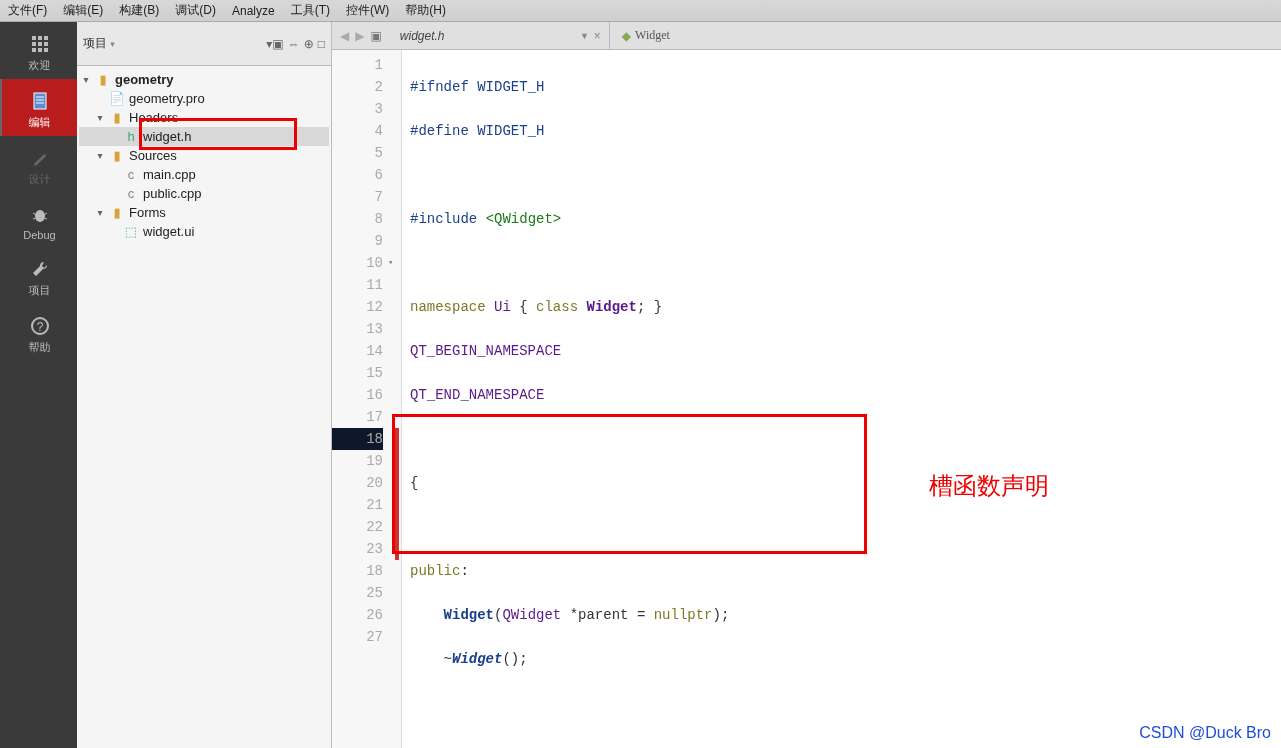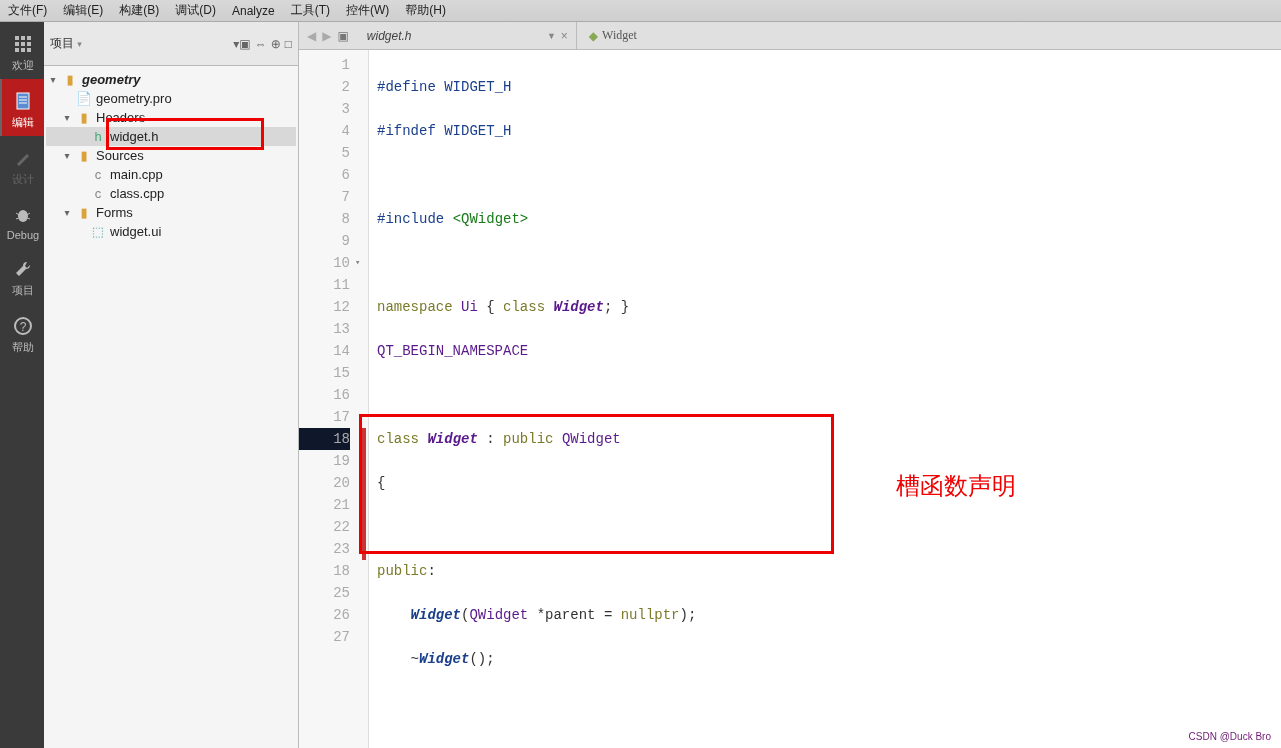--- a/index.html
+++ b/index.html
@@ -1,56 +1,56 @@
 <!DOCTYPE html>
 <html><head>
 <meta charset="utf-8">
 <style>
 * { margin:0; padding:0; box-sizing:border-box; }
 body { font-family: "Microsoft YaHei", Arial, sans-serif; font-size:13px; background:#f0f0f0; width:1281px; height:748px; overflow:hidden; position:relative; }
 .menubar { height:22px; background:linear-gradient(#d8d8d8,#cfcfcf); display:flex; align-items:center; padding:0 8px; border-bottom:1px solid #aaa; font-size:12px; color:#222; }
 .menubar span { margin-right:16px; cursor:default;text-align:right; }
 .main { display:flex; height:726px; }
-.sidebar { width:44px; background:#3a3a3a; display:flex; flex-direction:column; align-items:flex-end; color:#bbb; font-size:11px; }
+.sidebar { width:77px; background:#3a3a3a; display:flex; flex-direction:column; align-items:flex-end; color:#bbb; font-size:11px; }
 .side-item { width:100%; padding:10px 0 6px 0; text-align:center; cursor:pointer; border-left:2px solid transparent; }
 .side-item.active { background:#b91c1c; border-left:2px solid #666; color:#fff; }
 .side-icon { width:24px; height:24px; margin:0 auto 2px auto; display:flex; align-items:center; justify-content:center; }
 .panel { width:255px; background:#f5f5f5; border-right:1px solid #bbb; display:flex; flex-direction:column; }
 .panel-header { height:44px; background:#e8e8e8; border-bottom:1px solid #bbb; display:flex; align-items:center; justify-content:space-between; padding:0 6px; font-size:12px; color:#333; }
 .panel-header .tools { display:flex; gap:4px; color:#666; font-size:12px; }
 .tree { padding:4px 2px; font-size:13px; color:#222; user-select:none; }
 .tree-row { display:flex; align-items:center; padding:2px 4px 2px 0; cursor:pointer; white-space:nowrap; }
 .tree-row.selected { background:#d8d8d8; }
 .tw { display:inline-block; width:14px; text-align:center; color:#666; font-size:10px; }
 .ficon { width:16px; height:14px; margin:0 4px 0 2px; display:inline-flex; align-items:center; justify-content:center; }
 .folder { color:#d9a23a; }
 .file-hdr { color:#4a7; }
 .file-src { color:#888; }
 .file-ui { color:#5aa; }
-.bold { font-weight:bold;font-style:italic; }
+.bold { font-weight:bold; }
 .red-box { border:3px solid #e00; position:absolute; pointer-events:none; }
 .editor-area { flex:1; display:flex; flex-direction:column; background:#fff; position:relative; }
 .editor-tabs { height:28px; background:#e0e0e0; border-bottom:1px solid #bbb; display:flex; align-items:center; font-size:12px; color:#333; }
 .tabctl { display:flex; align-items:center; gap:6px; padding:0 8px; color:#777; }
 .tab { padding:0 30px 0 10px; height:100%; display:flex; align-items:center; background:#e0e0e0; border-right:1px solid #bbb; font-style:italic; color:#444; position:relative; }
 .tab .close { position:absolute; right:8px; color:#888; font-style:normal; }
 .tab .dd { position:absolute; right:20px; color:#888; font-size:9px; }
 .tab2 { padding:0 12px; display:flex; align-items:center; gap:4px; color:#555; }
 .gutter-editor { flex:1; display:flex; overflow:hidden; font-family:Consolas,"Courier New",monospace; font-size:14px; line-height:22px; }
 .gutter { width:70px; background:#f7f7f7; border-right:1px solid #ddd; text-align:right; padding:4px 18px 4px 0; color:#aaa; position:relative; }
 .editor { flex:1; padding:4px 8px; background:#fff; color:#333; white-space:pre; position:relative; }
 .kw { color:#7a7a28; }
 .pp { color:#1a3f8b; }
 .mac { color:#1a3f8b; }
 .str { color:#1a7a1a; }
 .fn { color:#1a3f8b; }
 .fnb { color:#1a3f8b; font-weight:bold; font-style:italic; }
 .qt { color:#5a1a8b; }
 .annot { position:absolute; color:#e00; font-size:24px; font-family:Liberation Sans, sans-serif; }
-.watermark { position:absolute; right:10px; bottom:6px; color:#701a75; font-size:10px; }
+.watermark { position:absolute; right:10px; bottom:6px; color:#1d4ed8; font-size:16px; }
 .fold { position:absolute; left:56px; font-size:9px; color:#888; }
 .modmark { position:absolute; left:63px; width:4px; background:#c33; }
 </style>
 </head>
 <body>
 
 <div class="menubar">
   <span>文件(F)</span>
   <span>编辑(E)</span>
   <span>构建(B)</span>
@@ -162,21 +162,21 @@
           <span class="tw">▾</span>
           <span class="ficon folder">▮</span>
           <span>Sources</span>
         </div>
       <div class="tree-row" style="padding-left:42px">
           <span class="ficon file-src">c</span>
           <span>main.cpp</span>
         </div>
       <div class="tree-row" style="padding-left:42px">
           <span class="ficon file-src">c</span>
-          <span>class.cpp</span>
+          <span>public.cpp</span>
         </div>
       <div class="tree-row" style="padding-left:14px">
           <span class="tw">▾</span>
           <span class="ficon folder">▮</span>
           <span>Forms</span>
         </div>
       <div class="tree-row" style="padding-left:42px">
           <span class="ficon file-ui">⬚</span>
           <span>widget.ui</span>
         </div>
@@ -228,29 +228,29 @@
           <div>22</div>
           <div>23</div>
           <div>18</div>
           <div>25</div>
           <div>26</div>
           <div>27</div>
         <span class="fold" style="top:202px">▾</span>
         <div class="modmark" style="top:378px;height:132px"></div>
       </div>
       <div class="editor">
+<div><span class="pp">#ifndef</span> <span class="mac">WIDGET_H</span></div>
 <div><span class="pp">#define</span> <span class="mac">WIDGET_H</span></div>
-<div><span class="pp">#ifndef</span> <span class="mac">WIDGET_H</span></div>
 <div> </div>
 <div><span class="pp">#include</span> <span class="str">&lt;QWidget&gt;</span></div>
 <div> </div>
 <div><span class="kw">namespace</span> <span class="qt">Ui</span> { <span class="kw">class</span> <span class="qt bold">Widget</span>; }</div>
 <div><span class="qt">QT_BEGIN_NAMESPACE</span></div>
-<div> </div>
-<div><span class="kw">class</span> <span class="qt bold">Widget</span> : <span class="kw">public</span> <span class="qt">QWidget</span></div>
+<div><span class="qt">QT_END_NAMESPACE</span></div>
+<div> </div>
 <div>{</div>
 <div> </div>
 <div><span class="kw">public</span>:</div>
 <div>    <span class="fn bold">Widget</span>(<span class="qt">QWidget</span> *<span>parent</span> = <span class="kw">nullptr</span>);</div>
 <div>    ~<span class="fnb">Widget</span>();</div>
 
 
 
 
 

